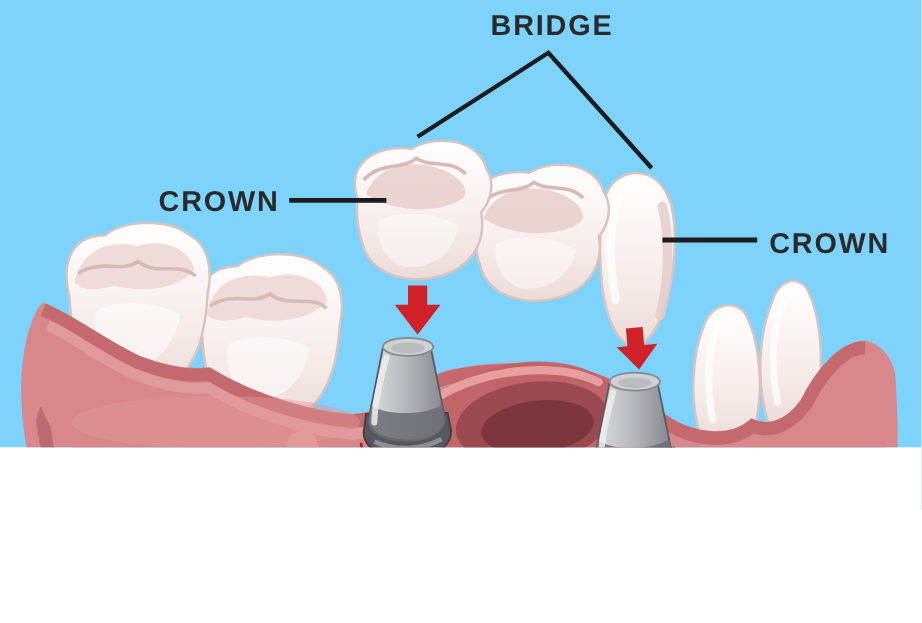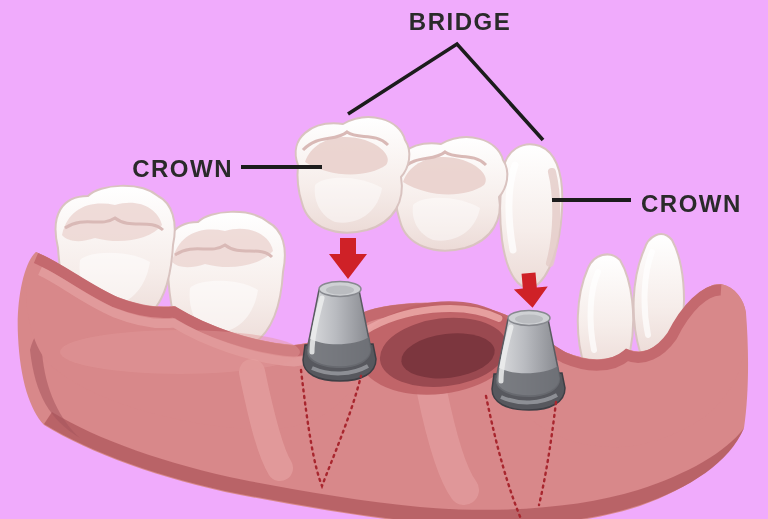--- a/index.html
+++ b/index.html
@@ -1,16 +1,16 @@
 <!DOCTYPE html>
 <html style="--label-text: #2a2a2a; --pointer-line: #1c1c1c; --arrow-red: #cf2127; --gum-pink: #d8888a; --gum-ridge: #c4696e; --gum-shadow: #b76165; --gum-socket-dark: #7c363e; --tooth-white: #faf4f2; --tooth-shading: #ecd6d2; --abutment-light: #d8d9db; --abutment-dark: #57585e; --root-outline-red: #a8262e;"><head>
 <meta charset="utf-8">
 <style>
   html,body{margin:0;padding:0;background:#ffffff;}
-  #stage{position:relative;width:768px;height:519px;background:#f0abfc;overflow:hidden;
+  #stage{position:relative;width:768px;height:373px;background:#7dd3fc;overflow:hidden;
          font-family:"Liberation Sans", sans-serif;}
   #art{position:absolute;left:0;top:0;}
   .label{position:absolute;font-weight:700;font-size:24px;letter-spacing:1.5px;
          color:var(--label-text,#2a2a2a);white-space:nowrap;line-height:1;}
   #bridge-label{left:460px;top:10px;transform:translateX(-50%);}
   #crown-label-left{left:233px;top:157px;transform:translateX(-100%);}
   #crown-label-right{left:641px;top:192px;}
   .ptr{stroke:var(--pointer-line,#1c1c1c);fill:none;}
   .gum{fill:var(--gum-pink,#d8888a);}
   .ridge{stroke:var(--gum-ridge,#c4696e);fill:none;}

